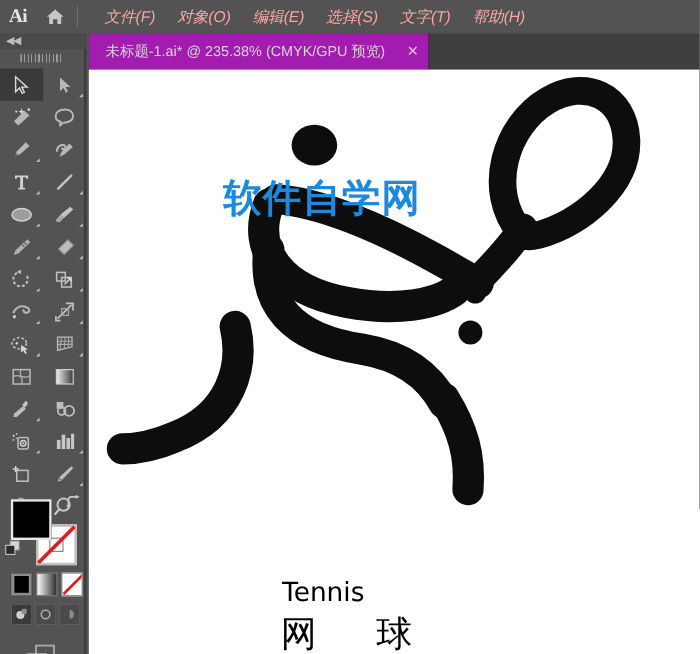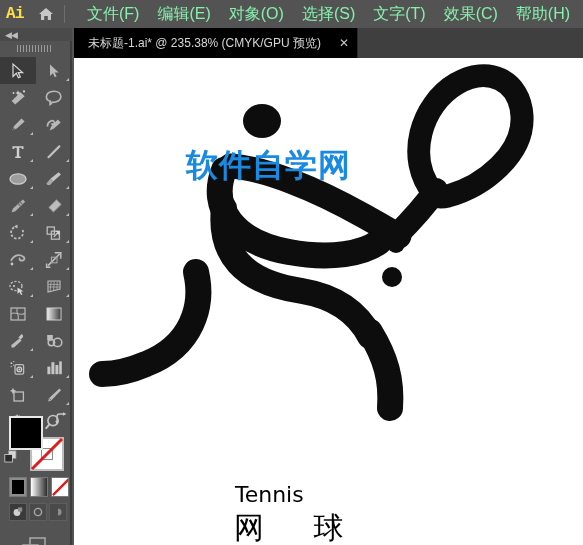--- a/index.html
+++ b/index.html
@@ -14,45 +14,45 @@
 
   
   #menubar {
     position: absolute; left: 0; top: 0; width: 583px; height: 28px;
     background: #535353;
     display: flex; align-items: center;
   }
   #ai-logo {
     width: 30px; height: 28px;
     display: flex; align-items: center; justify-content: center;
-    color: #fde047; font-size: 16px; font-weight: bold;
-    letter-spacing: -0.5px; font-family: Liberation Mono, monospace;
+    color: #e5e5e5; font-size: 16px; font-weight: bold;
+    letter-spacing: -0.5px; font-family: Liberation Serif, serif;
   }
   #home-btn {
     width: 32px; height: 28px;
     display: flex; align-items: center; justify-content: center;
   }
   #home-btn svg { display: block; }
   .vdiv {
     width: 1px; height: 18px; background: #6e6e6e; margin: 0 5px 0 2px;
   }
   #menu-items { display: flex; align-items: center; margin-left: 8px; }
   .menu-item {
-    color: #86efac; font-size: 16px;
-    padding: 4px 9px; white-space: nowrap; cursor: default;
+    color: #fca5a5; font-size: 13px;
+    padding: 4px 9px; white-space: nowrap; cursor: default; font-style: italic;
   }
 
   
   #tabbar {
     position: absolute; left: 74px; top: 28px; width: 509px; height: 30px;
     background: #3f3f3f;
     display: flex; align-items: flex-end;
   }
   #doc-tab {
-    height: 30px; background: #000000;
+    height: 30px; background: #a21caf;
     display: flex; align-items: center;
     padding: 0 6px 0 14px;
     border-right: 1px solid #2b2b2b;
   }
   #tab-title { color: #d6d6d6; font-size: 12px; white-space: nowrap; }
   #tab-close {
     color: #c8c8c8; font-size: 12px; margin-left: 16px;
     width: 14px; text-align: center; cursor: pointer; line-height: 1;
   }
 
@@ -186,25 +186,24 @@
   <div id="menubar">
     <div id="ai-logo">Ai</div>
     <div id="home-btn">
       <svg width="16" height="16" viewBox="0 0 16 16" aria-hidden="true">
         <path d="M8 2 L15 8 L13 8 L13 14 L9.8 14 L9.8 10 L6.2 10 L6.2 14 L3 14 L3 8 L1 8 Z" fill="#c6c6c6"></path>
       </svg>
     </div>
     <div class="vdiv"></div>
     <div id="menu-items">
       <div class="menu-item">文件(F)</div>
+      <div class="menu-item">对象(O)</div>
       <div class="menu-item">编辑(E)</div>
-      <div class="menu-item">对象(O)</div>
       <div class="menu-item">选择(S)</div>
       <div class="menu-item">文字(T)</div>
-      <div class="menu-item">效果(C)</div>
       <div class="menu-item">帮助(H)</div>
     </div>
   </div>
 
   <div id="tabbar">
     <div id="doc-tab">
       <span id="tab-title">未标题-1.ai* @ 235.38% (CMYK/GPU 预览)</span>
       <span id="tab-close">✕</span>
     </div>
   </div>

